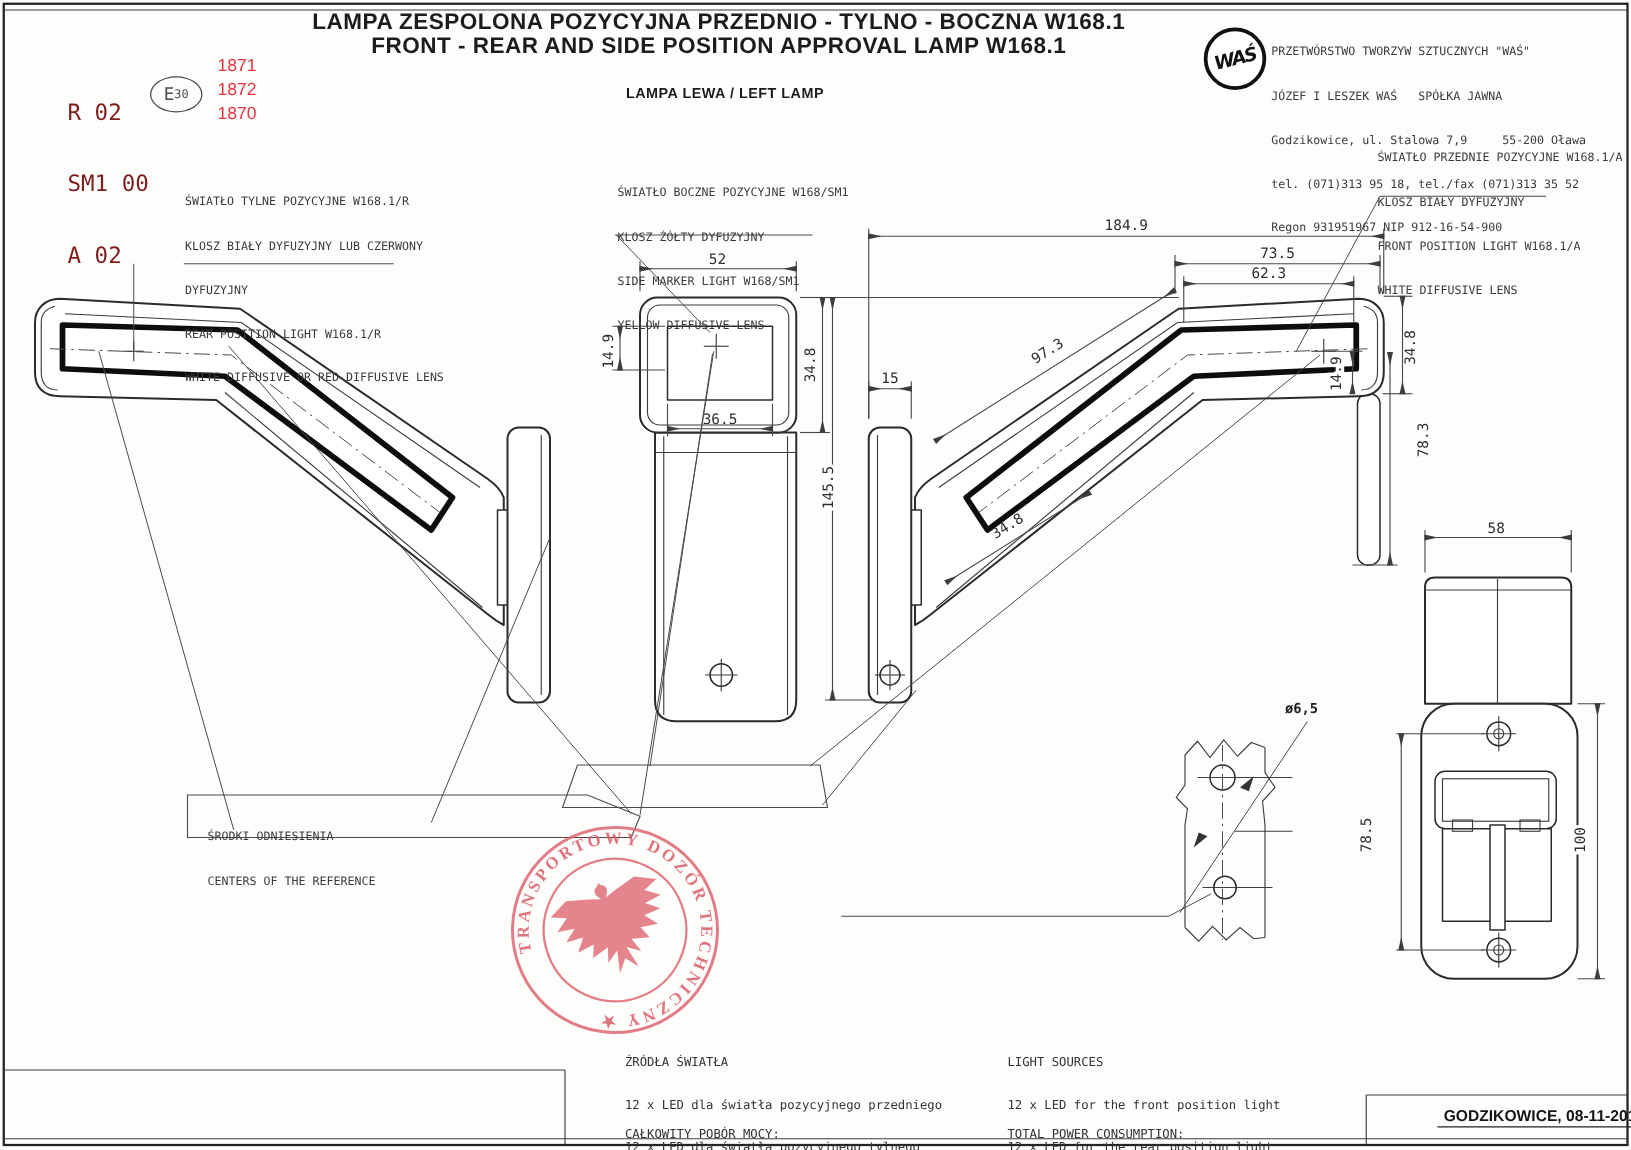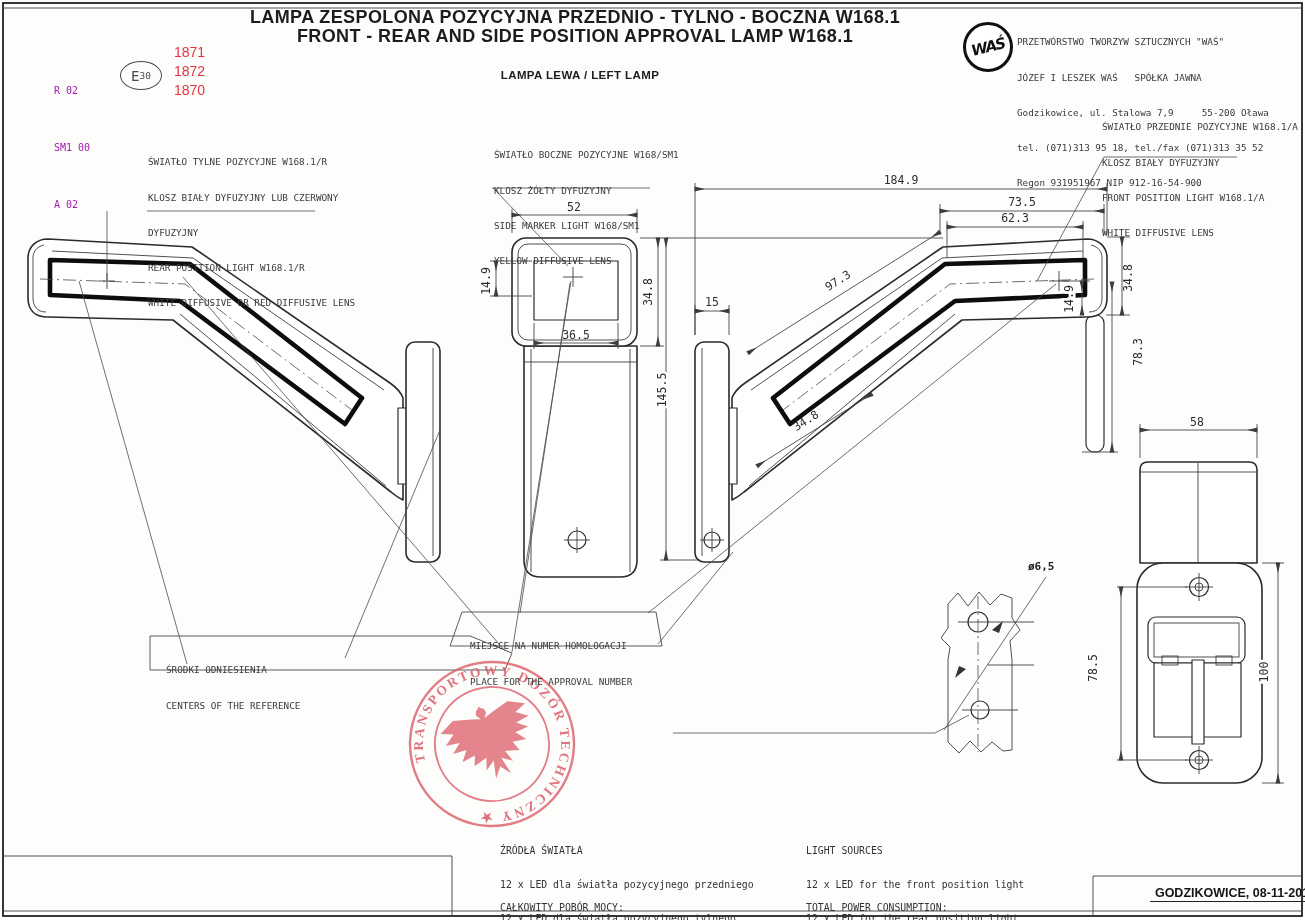--- a/index.html
+++ b/index.html
@@ -5,21 +5,21 @@
   html,body{margin:0;padding:0;background:#e9e9e9;}
   .sheet{position:relative;width:1305px;height:920px;background:#fdfdfc;overflow:hidden;
          font-family:"Liberation Sans",sans-serif;}
   .abs{position:absolute;}
   svg{position:absolute;left:0;top:0;}
   
   .title{font-weight:bold;font-size:18px;letter-spacing:.4px;color:#1c1c1c;text-align:center;line-height:19px;}
   .variant{font-weight:bold;font-size:11.5px;letter-spacing:.4px;color:#1c1c1c;text-align:center;}
   .cad{font-family:"DejaVu Sans Mono",monospace;font-size:9.3px;line-height:11.7px;color:#3a3a3a;white-space:pre;}
   .cad10{font-family:"DejaVu Sans Mono",monospace;font-size:9.8px;line-height:11.4px;color:#333;white-space:pre;}
-  .codes{font-family:"DejaVu Sans Mono",monospace;font-size:10px;line-height:19px;color:#a21caf;white-space:pre;}
+  .codes{font-family:"DejaVu Sans Mono",monospace;font-size:18px;line-height:19px;color:#7f1d1d;white-space:pre;}
   .rednum{font-family:"Liberation Sans",sans-serif;font-size:14px;line-height:19px;font-weight:500;color:#e8323e;}
   .emark{position:absolute;left:120px;top:61px;width:40px;height:27px;border:1.4px solid #4a4a4a;border-radius:50%;
          display:flex;align-items:center;justify-content:center;color:#4a4a4a;
          font-family:"DejaVu Sans Mono",monospace;}
   .emark b{font-size:14px;font-weight:normal;}
   .emark span{font-size:9.5px;}
   .waslogo{position:absolute;left:963px;top:22px;width:44px;height:44px;border:3.2px solid #101010;border-radius:50%;
            display:flex;align-items:center;justify-content:center;background:#fff;}
   .waslogo span{font-family:"DejaVu Sans",sans-serif;font-weight:bold;font-style:italic;font-size:15px;
                 letter-spacing:-1.5px;color:#101010;transform:rotate(-14deg);}
@@ -319,24 +319,20 @@
   <div class="abs cad" style="left:1102px;top:98px;">
     <div>ŚWIATŁO PRZEDNIE POZYCYJNE W168.1/A</div>
     <div>KLOSZ BIAŁY DYFUZYJNY</div>
     <div>FRONT POSITION LIGHT W168.1/A</div>
     <div>WHITE DIFFUSIVE LENS</div>
   </div>
   <div class="abs cad" style="left:166px;top:641px;">
     <div>ŚRODKI ODNIESIENIA</div>
     <div>CENTERS OF THE REFERENCE</div>
   </div>
-  <div class="abs cad" style="left:470px;top:617px;">
-    <div>MIEJSCE NA NUMER HOMOLOGACJI</div>
-    <div>PLACE FOR THE APPROVAL NUMBER</div>
-  </div>
   <div class="abs fixtxt" style="left:668px;top:690px;width:268px;">
   </div>
   <div class="abs dia" style="left:1028px;top:560px;">ø6,5</div>
 
   <div class="abs cad10" style="left:500px;top:822px;">
     <div>ŹRÓDŁA ŚWIATŁA</div>
     <div>12 x LED dla światła pozycyjnego przedniego</div>
     <div>12 x LED dla światła pozycyjnego tylnego</div>
     
   </div>

